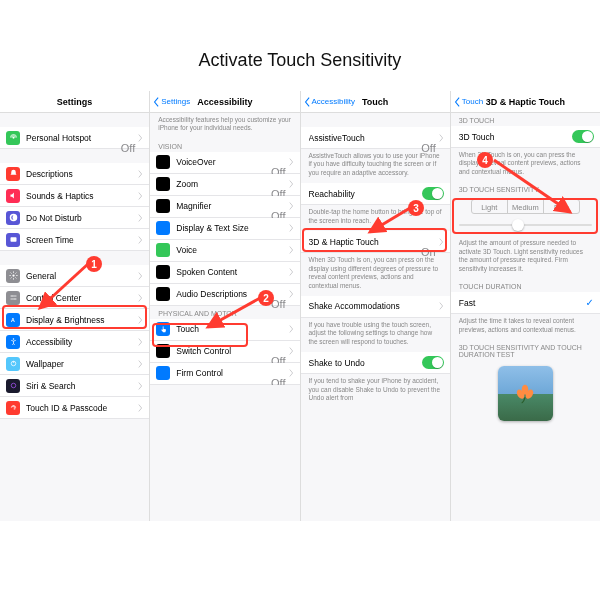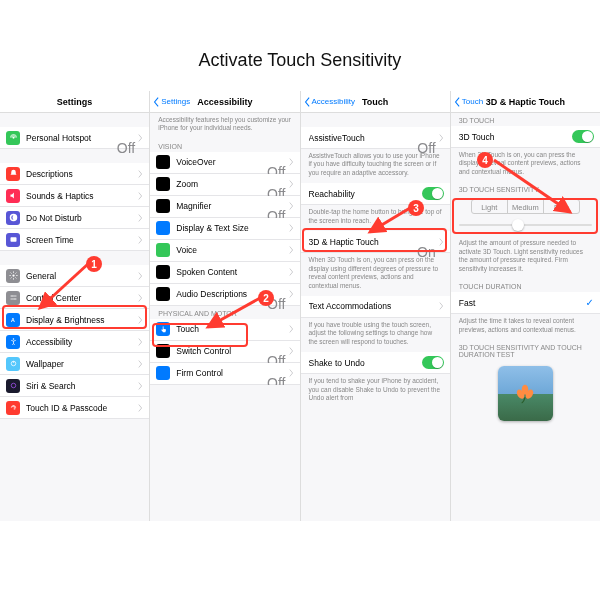--- a/index.html
+++ b/index.html
@@ -14,21 +14,21 @@
   .hdr-back svg { width: 6px; height: 10px; margin-right: 2px; }
   .rows { overflow: hidden; }
   .section-top { height: 14px; }
   .section-head { padding: 4px 8px 2px; font-size: 7px; color: #888; text-transform: uppercase; }
   .section-foot { padding: 3px 8px 6px; font-size: 6.5px; color: #888; line-height: 1.3; }
   .row { display: flex; align-items: center; background: #fff; border-bottom: 0.5px solid #e5e5e8; height: 22px; padding: 0 6px; position: relative; }
   .row.noicon { padding-left: 8px; }
   .icon { width: 14px; height: 14px; border-radius: 3px; margin-right: 6px; flex-shrink: 0; display: flex; align-items: center; justify-content: center; }
   .icon svg { width: 9px; height: 9px; }
   .row-label { flex: 1; font-size: 8.5px; color: #000; white-space: nowrap; overflow: hidden; text-overflow: ellipsis; }
-  .row-val { font-size: 14px; color: #8a8a8d; margin-right: 3px; margin-top: 20px; }
+  .row-val { font-size: 11px; color: #8a8a8d; margin-right: 3px; margin-top: 20px; }
   .chev { color: #c5c5c8; }
   .chev svg { width: 5px; height: 8px; display: block; }
   .toggle { width: 22px; height: 13px; border-radius: 7px; position: relative; flex-shrink: 0; }
   .toggle.on { background: #34c759; }
   .toggle .knob { position: absolute; width: 11px; height: 11px; background: #fff; border-radius: 50%; top: 1px; box-shadow: 0 1px 1px rgba(0,0,0,.2); }
   .toggle.on .knob { right: 1px; }
   .check { color: #007aff; font-size: 10px; }
   .seg { display: flex; border: 0.5px solid #ccc; border-radius: 3px; margin: 4px 20px; height: 15px; overflow: hidden; }
   .seg div { flex: 1; text-align: center; font-size: 7.5px; line-height: 15px; color: #888; border-left: 0.5px solid #ccc; }
   .seg div:first-child { border-left: none; }
@@ -372,21 +372,21 @@
           <span class="row-label">3D &amp; Haptic Touch</span>
           <span class="row-val">On</span>
           <span class="chev">
             <svg viewBox="0 0 8 14">
               <path d="M1 1l5 6-5 6" stroke="currentColor" stroke-width="1.5" fill="none"></path>
             </svg>
           </span>
         </div>
       <div class="section-foot">When 3D Touch is on, you can press on the display using different degrees of pressure to reveal content previews, actions and contextual menus.</div>
       <div class="row noicon">
-          <span class="row-label">Text Accommodations</span>
+          <span class="row-label">Shake Accommodations</span>
           <span class="chev">
             <svg viewBox="0 0 8 14">
               <path d="M1 1l5 6-5 6" stroke="currentColor" stroke-width="1.5" fill="none"></path>
             </svg>
           </span>
         </div>
       <div class="section-foot">If you have trouble using the touch screen, adjust the following settings to change how the screen will respond to touches.</div>
       <div class="row noicon">
           <span class="row-label">Shake to Undo</span>
           <div class="toggle on">

